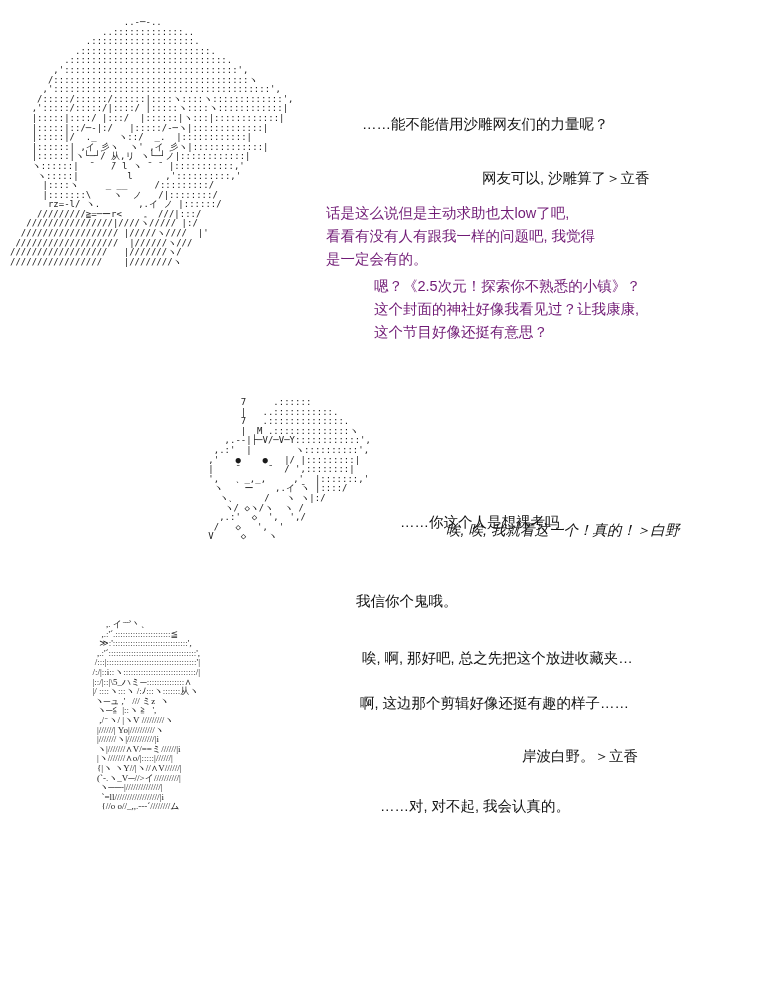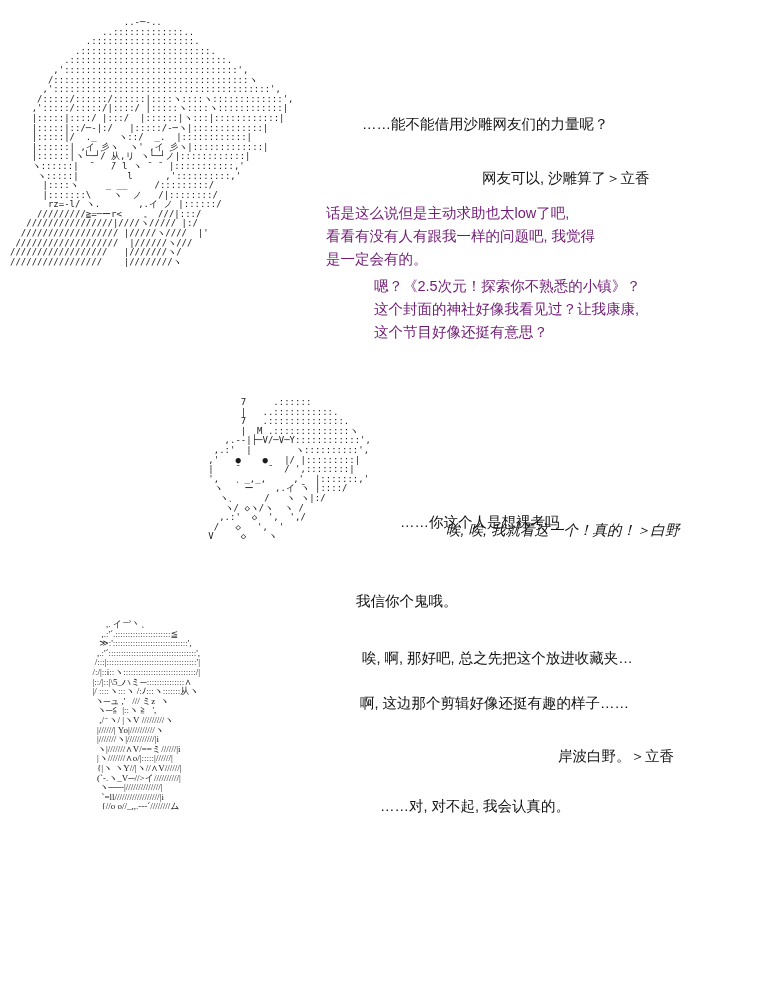--- a/index.html
+++ b/index.html
@@ -121,17 +121,17 @@
     |///////ヽ|///////////|i
     ヽ|///////∧V/==ミ//////|i
     |ヽ///////∧o/|:::::|//////|
     {|ヽ ヽY//|ヽ//∧V//////|
     (`-.ヽ_V─//&gt;イ//////////|
      ヽ──‐|//////////////|
       `=ll//////////////////|i
       {//o o//_,,.--‐´////////ム</div>
     <div class="line" style="left:362px; top:647px;">唉, 啊, 那好吧, 总之先把这个放进收藏夹…</div>
     <div class="line" style="left:360px; top:692px;">啊, 这边那个剪辑好像还挺有趣的样子……</div>
-    <div class="line" style="left:558px; top:745px;">岸波白野。＞立香</div>
+    <div class="line" style="left:522px; top:745px;">岸波白野。＞立香</div>
     <div class="line" style="left:380px; top:795px;">……对, 对不起, 我会认真的。</div>
   </div>
 
 </div>
 
 </body></html>

